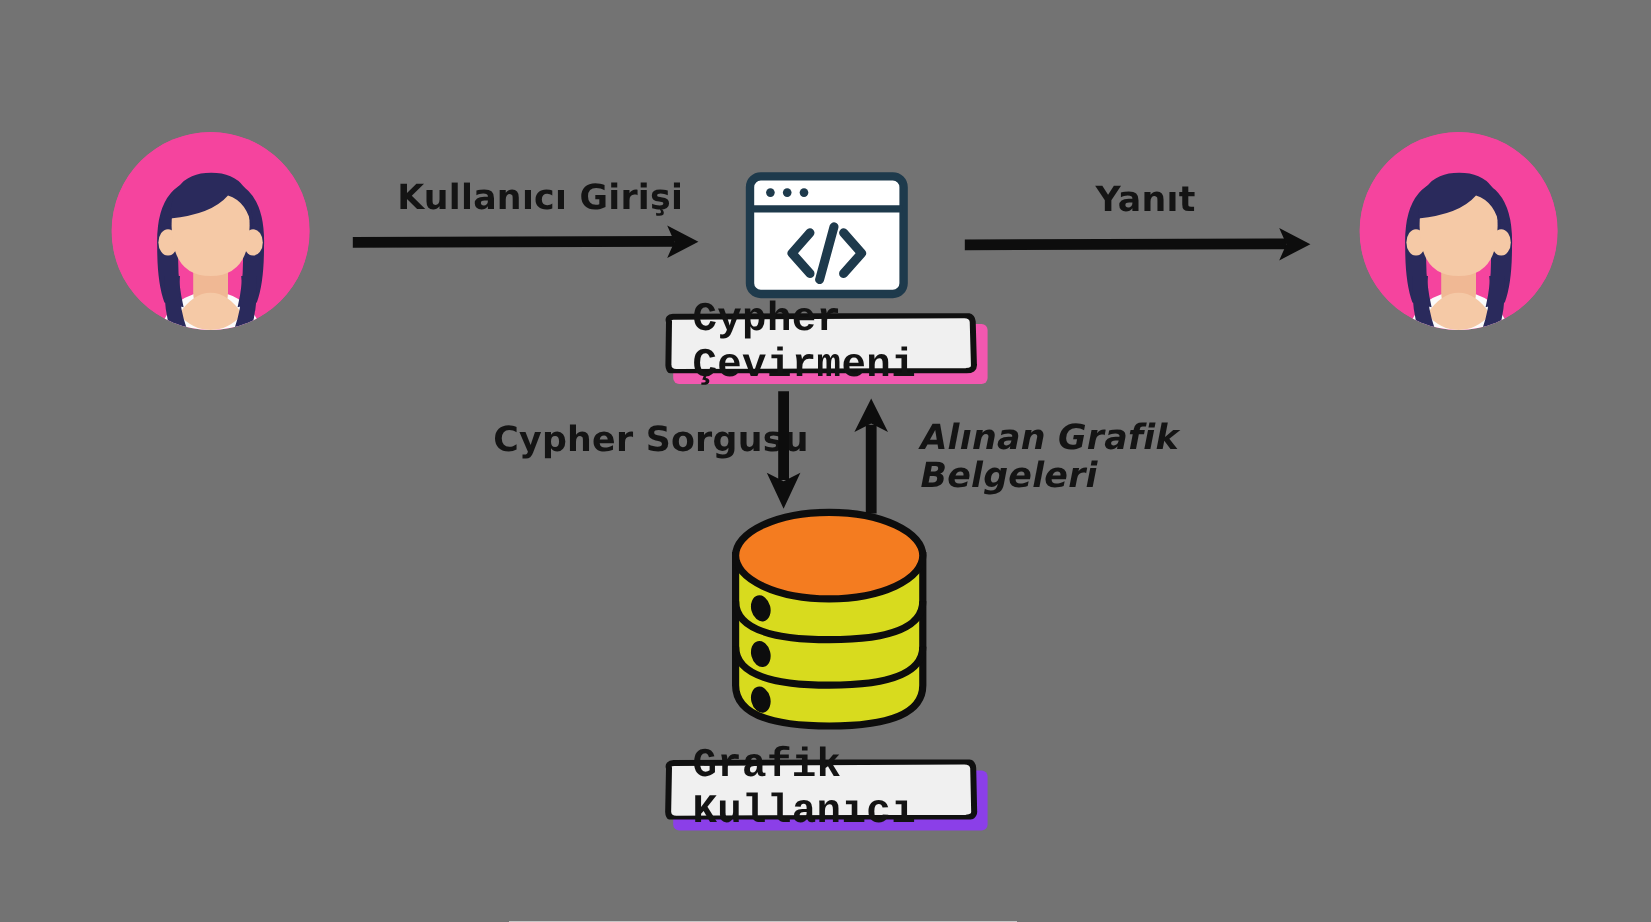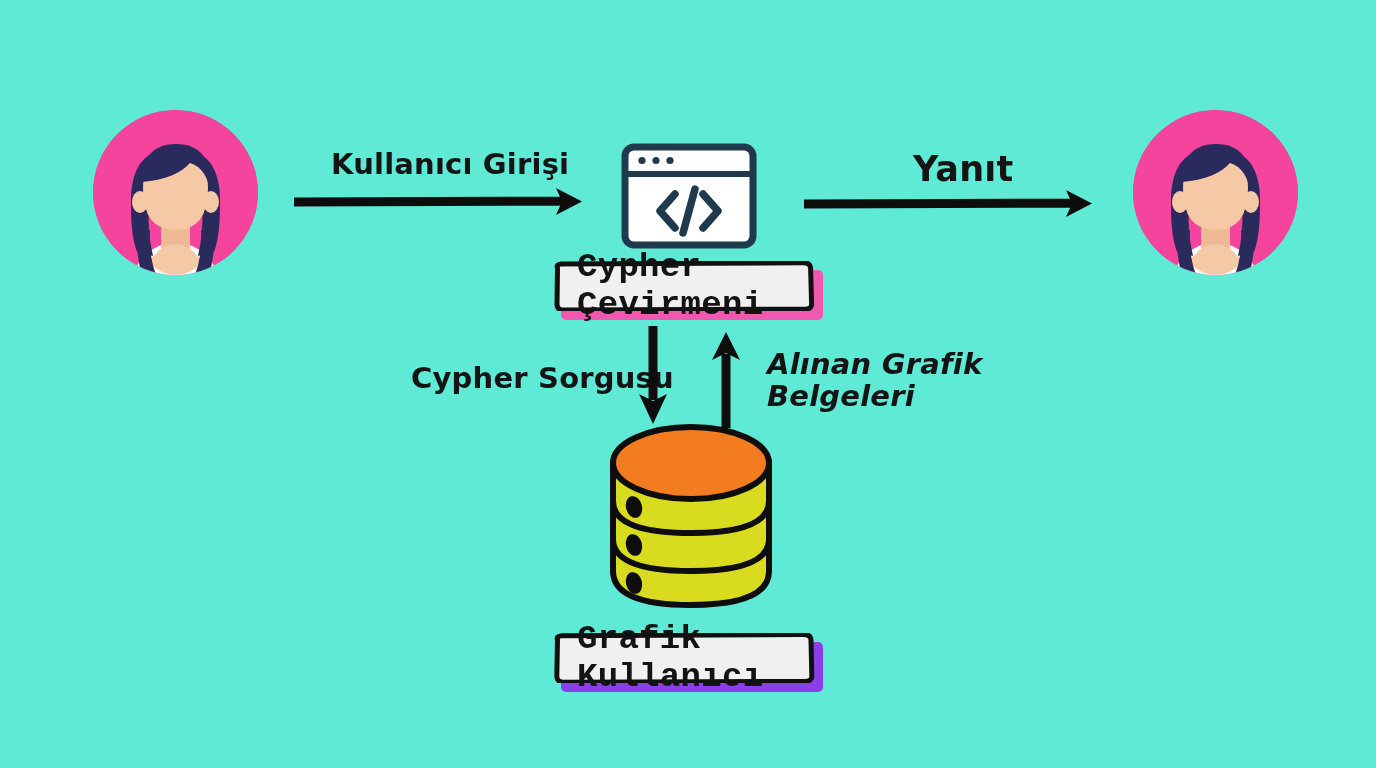--- a/index.html
+++ b/index.html
@@ -8,21 +8,21 @@
     padding: 0;
     background: #ffffff;
   }
   body {
     font-family: "DejaVu Sans", sans-serif;
   }
   #canvas {
     position: relative;
     width: 1376px;
     height: 768px;
-    background: #5eead4;
+    background: #737373;
     overflow: hidden;
   }
 
   
   .avatar {
     position: absolute;
     width: 165px;
     height: 165px;
     border-radius: 50%;
     overflow: hidden;
@@ -127,21 +127,21 @@
       <path d="M121 120 q1 26 -5 45 l-14 0 q8 -22 6 -45 z" fill="#2a2a5c"></path>
     </svg>
   </div>
 
   <div class="hand-label" style="left:331px; top:148px; font-size:29px;">Kullanıcı Girişi</div>
   <svg class="arrow-svg" style="left:290px; top:186px;" width="300" height="32" viewBox="0 0 300 32">
     <path d="M4 16 L272 15.2" stroke="#0d0d0d" stroke-width="9" stroke-linecap="butt" fill="none"></path>
     <path d="M266 2 L292 15.5 L266 29 L272 15.5 Z" fill="#0d0d0d"></path>
   </svg>
 
-  <div class="hand-label" style="left:913px; top:150px; font-size:35px;">Yanıt</div>
+  <div class="hand-label" style="left:913px; top:150px; font-size:29px;">Yanıt</div>
   <svg class="arrow-svg" style="left:800px; top:188px;" width="300" height="32" viewBox="0 0 300 32">
     <path d="M4 16 L272 15.2" stroke="#0d0d0d" stroke-width="9" stroke-linecap="butt" fill="none"></path>
     <path d="M266 2 L292 15.5 L266 29 L272 15.5 Z" fill="#0d0d0d"></path>
   </svg>
 
   <div class="code-window" style="left:620px; top:142px;">
     <svg width="138" height="108" viewBox="0 0 138 108">
       <rect x="5" y="5" width="128" height="98" rx="9" ry="9" fill="#ffffff" stroke="#1e3a4c" stroke-width="7"></rect>
       <line x1="6" y1="32" x2="132" y2="32" stroke="#1e3a4c" stroke-width="6"></line>
       <circle cx="22" cy="18.5" r="3.6" fill="#1e3a4c"></circle>
@@ -156,21 +156,21 @@
   <div class="box-wrap" style="left:553px; top:261px; width:262px; height:50px;">
     <div class="box-shadow-layer" style="background:#f258b0;"></div>
     <div class="box-face">
       <svg width="262" height="50" viewBox="0 0 262 50">
         <path d="M4.5 7 Q3 3.5 8 3 L250 1.8 Q257 1.5 257.6 7 L258.6 43 Q259 47.8 252 48.2 L11 49 Q4.2 49.2 4 43.5 Z" fill="#f0f0f0" stroke="#101010" stroke-width="5" stroke-linejoin="round"></path>
       </svg>
     </div>
     <div class="box-text">Cypher Çevirmeni</div>
   </div>
 
-  <div class="hand-label" style="left:411px; top:362px; font-size:29px;">Cypher Sorgusu</div>
+  <div class="hand-label" style="left:411px; top:350px; font-size:29px;">Cypher Sorgusu</div>
   <svg class="arrow-svg" style="left:632px; top:322px;" width="42" height="108" viewBox="0 0 42 108">
     <path d="M21 4 L21 78" stroke="#0d0d0d" stroke-width="9" fill="none"></path>
     <path d="M7 72 L21 102 L35 72 L21 79 Z" fill="#0d0d0d"></path>
   </svg>
 
   <div class="hand-label" style="left:767px; top:348px; font-size:29px; text-align:left;font-style:italic;">Alınan Grafik
 Belgeleri</div>
   <svg class="arrow-svg" style="left:705px; top:330px;" width="42" height="102" viewBox="0 0 42 102">
     <path d="M21 98 L21 24" stroke="#0d0d0d" stroke-width="9" fill="none"></path>
     <path d="M7 30 L21 2 L35 30 L21 23 Z" fill="#0d0d0d"></path>

